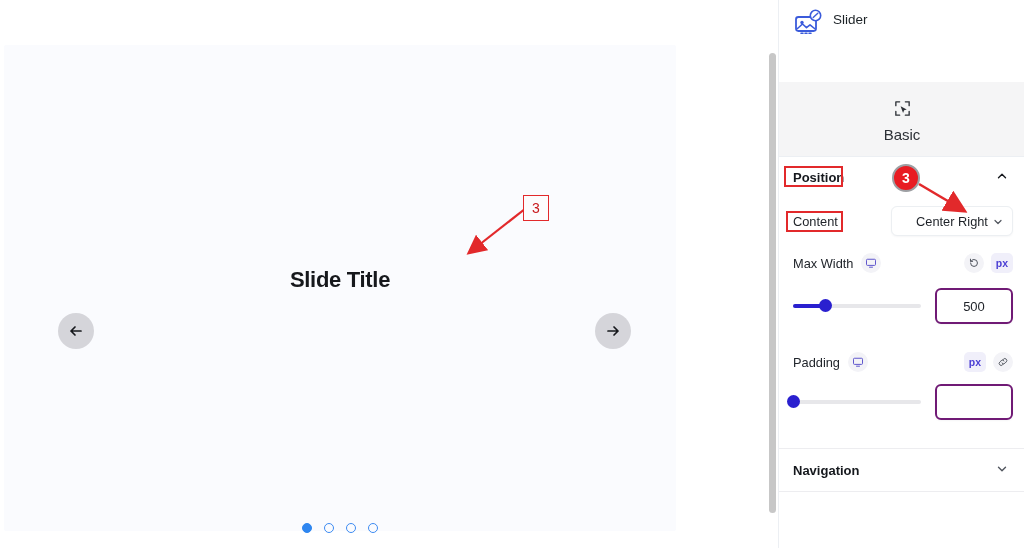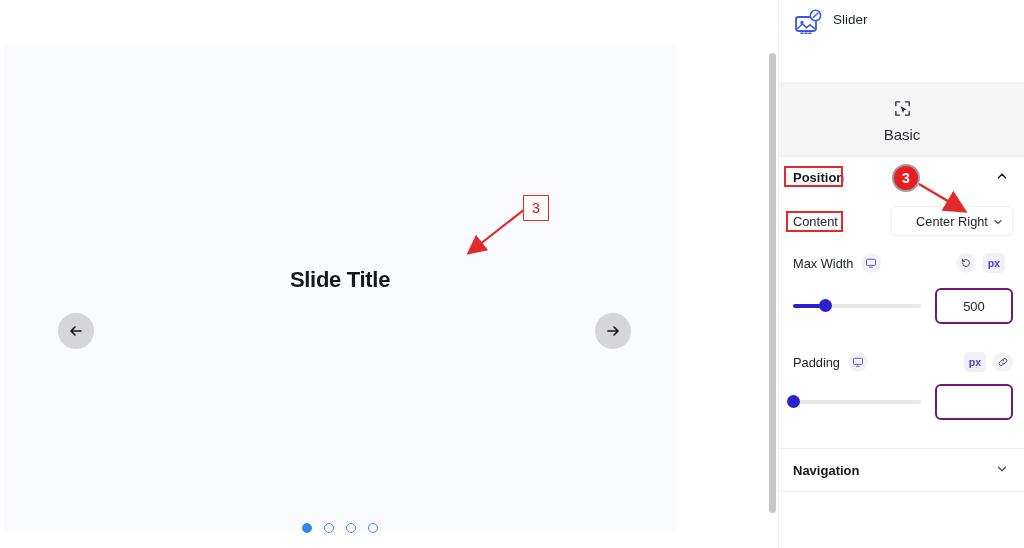--- a/index.html
+++ b/index.html
@@ -360,21 +360,21 @@
       <span class="select-box">
         <span>Center Right</span>
         <span class="chev-sm">
           <svg width="12" height="12" viewBox="0 0 16 16" fill="none">
             <path d="M4 6l4 4 4-4" stroke="#50555d" stroke-width="1.6" stroke-linecap="round" stroke-linejoin="round"></path>
           </svg>
         </span>
       </span>
     </div>
 
-    <div class="row" style="top:252px; height:22px; padding:0 20px 0 14px; justify-content:space-between;">
+    <div class="row" style="top:252px; height:22px; padding:0 12px 0 14px; justify-content:space-between;">
       <span style="display:flex; align-items:center; gap:8px;">
         <span class="field-label">Max Width</span>
         <span class="icon-btn">
           <svg width="12" height="12" viewBox="0 0 16 16" fill="none">
             <rect x="2" y="3" width="12" height="8.2" rx="1.3" stroke="#5b52cc" stroke-width="1.3"></rect>
             <path d="M6 13.6h4" stroke="#5b52cc" stroke-width="1.3" stroke-linecap="round"></path>
           </svg>
         </span>
       </span>
       <span style="display:flex; align-items:center; gap:7px;">

